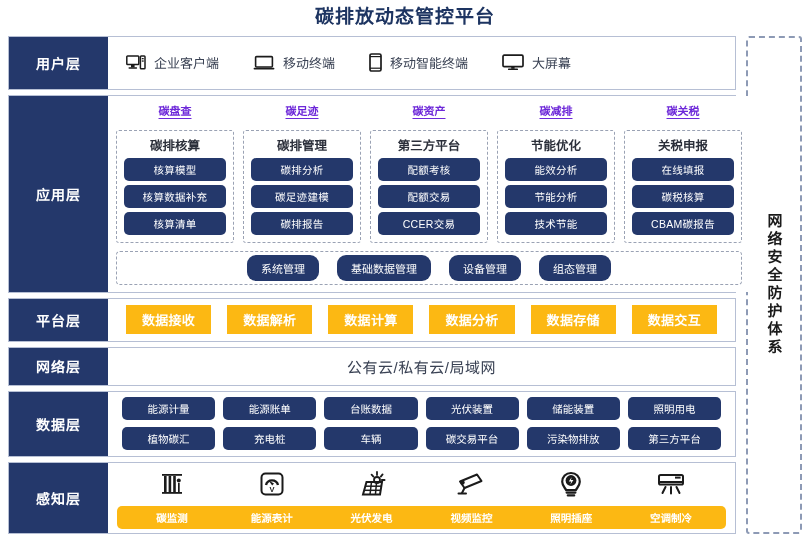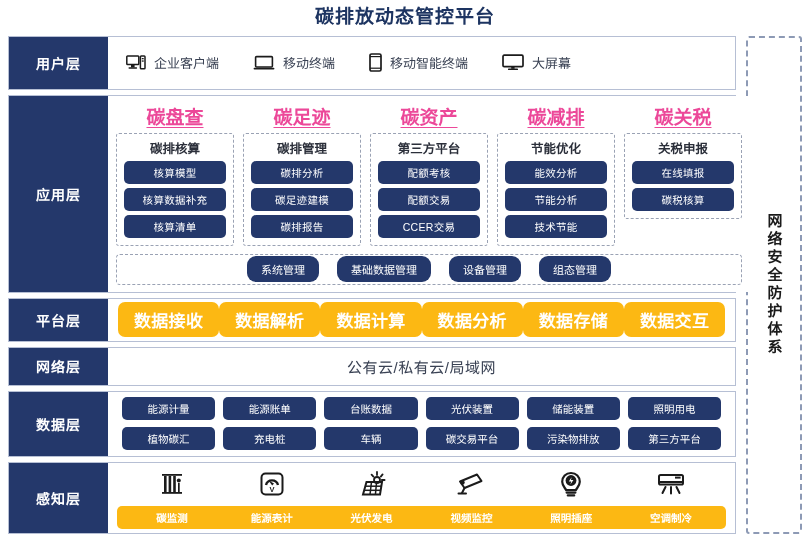--- a/index.html
+++ b/index.html
@@ -111,26 +111,26 @@
     gap: 9px;
     flex: 0 0 auto;
   }
   .app-col {
     width: 118px;
     display: flex;
     flex-direction: column;
     align-items: center;
   }
   .app-col-title {
-    font-size: 19px;
-    font-weight: bold;
-    color: #ec4899;
+    font-size: 11px;
+    font-weight: bold;
+    color: #6d28d9;
     text-decoration: underline;
     text-underline-offset: 3px;
-    margin-bottom: 4px;
+    margin-bottom: 12px;
     white-space: nowrap;
   }
   .app-card {
     width: 100%;
     border: 1px dashed #9aa2b4;
     border-radius: 3px;
     box-sizing: border-box;
     padding: 4px 7px 7px 7px;
     display: flex;
     flex-direction: column;
@@ -186,23 +186,23 @@
     display: flex;
     flex-direction: row;
     align-items: center;
     justify-content: space-around;
     padding: 0 10px;
     box-sizing: border-box;
   }
   .ypill {
     background: #fcb813;
     color: #ffffff;
-    font-size: 17px;
-    font-weight: bold;
-    border-radius: 7px;
+    font-size: 13px;
+    font-weight: bold;
+    border-radius: 0;
     padding: 5px 16px;
     white-space: nowrap;
     letter-spacing: 0.3px;
   }
 
   
   .layer-network { height: 42px; }
   .network-text {
     height: 100%;
     display: flex;
@@ -410,20 +410,21 @@
                 <div class="pill">技术节能</div>
               </div>
             </div>
 
             <div class="app-col">
               <div class="app-col-title">碳关税</div>
               <div class="app-card">
                 <div class="app-card-title">关税申报</div>
                 <div class="pill">在线填报</div>
                 <div class="pill">碳税核算</div>
+                <div class="pill">CBAM碳报告</div>
               </div>
             </div>
 
           </div>
 
           <div class="app-mgmt">
             <div class="mgmt-pill">系统管理</div>
             <div class="mgmt-pill">基础数据管理</div>
             <div class="mgmt-pill">设备管理</div>
             <div class="mgmt-pill">组态管理</div>

